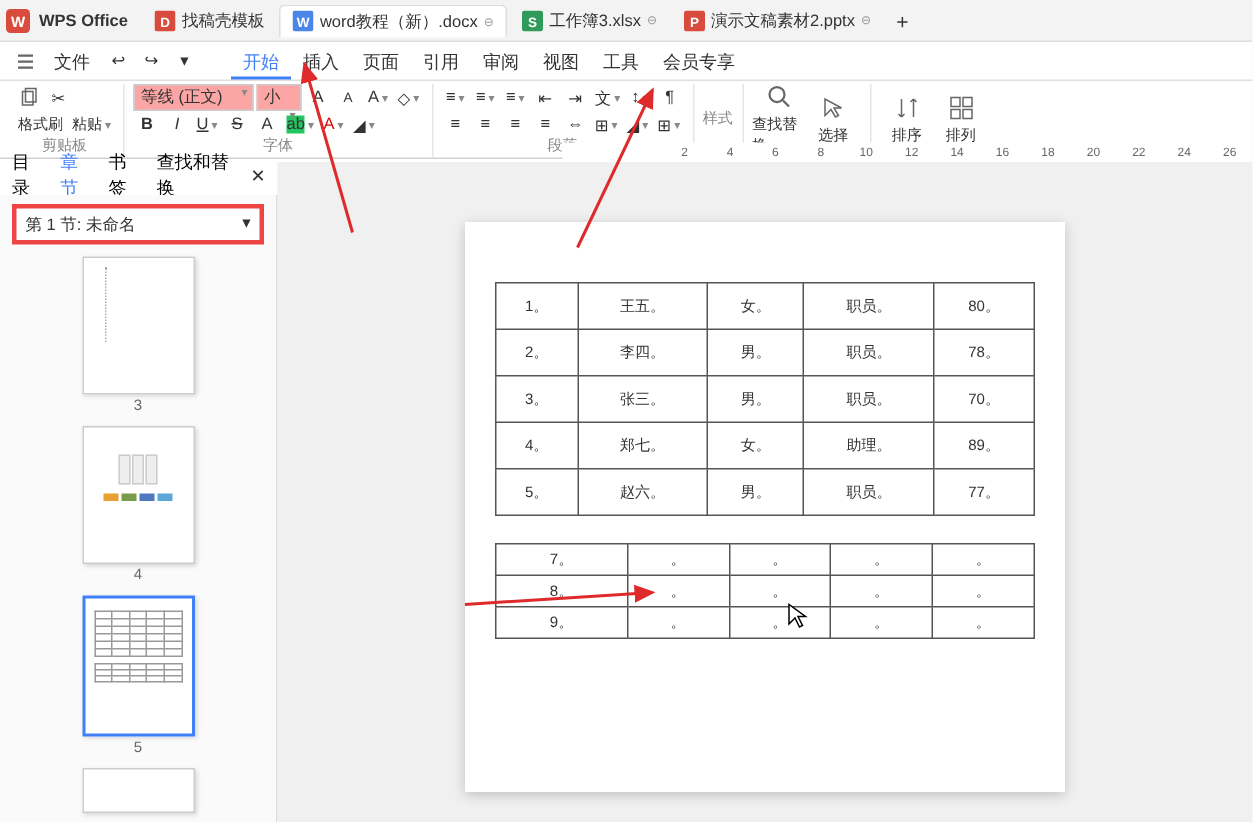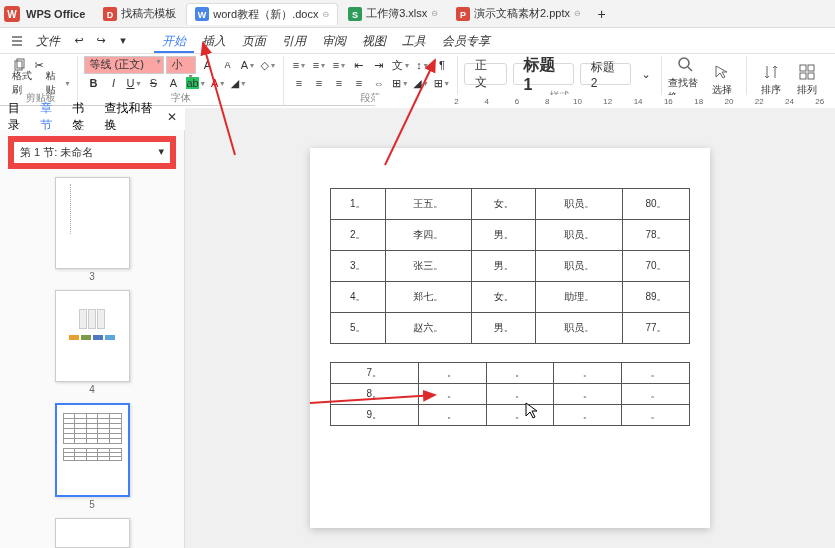--- a/index.html
+++ b/index.html
@@ -9,21 +9,21 @@
 .titlebar { height: 28px; background: #f3f3f3; border-bottom: 1px solid #ddd; display: flex; align-items: center; padding: 0 4px; }
 .titlebar .app-icon { width: 16px; height: 16px; margin-right: 6px; }
 .file-tab { display: flex; align-items: center; height: 22px; padding: 0 8px; margin-right: 2px; border-radius: 4px 4px 0 0; cursor: pointer; font-size: 11px; }
 .file-tab.active { background: #fff; border: 1px solid #ddd; border-bottom: none; }
 .file-tab .ficon { width: 14px; height: 14px; margin-right: 4px; display: flex; align-items: center; justify-content: center; }
 .add-tab { width: 22px; height: 22px; display: flex; align-items: center; justify-content: center; font-size: 14px; cursor: pointer; }
 
 
 .menubar { height: 26px; background: #fff; border-bottom: 1px solid #e0e0e0; display: flex; align-items: center; padding: 0 6px; }
 .menubar .mbtn { width: 18px; height: 18px; display: flex; align-items: center; justify-content: center; margin: 0 2px; cursor: pointer; }
-.menu-item { padding: 0 8px; height: 24px; line-height: 24px; font-size: 12px; cursor: pointer; font-style: italic; }
+.menu-item { padding: 0 8px; height: 24px; line-height: 24px; font-size: 12px; cursor: pointer; }
 .menu-item.active { color: #417ff9; border-bottom: 2px solid #417ff9; }
 
 
 .ribbon { height: 52px; background: #fff; border-bottom: 1px solid #d0d0d0; display: flex; padding: 2px 4px 0; }
 .ribbon-group { display: flex; flex-direction: column; justify-content: space-between; border-right: 1px solid #e5e5e5; padding: 0 6px 1px; }
 .ribbon-row { display: flex; align-items: center; gap: 2px; height: 20px; }
 .r-btn { height: 18px; min-width: 18px; display: flex; align-items: center; justify-content: center; cursor: pointer; font-size: 11px; padding: 0 2px; }
 .r-btn.ddown::after { content: "▾"; font-size: 8px; margin-left: 2px; color: #888; }
 .ribbon-label { font-size: 10px; color: #888; text-align: center; height: 12px; line-height: 12px; }
 .font-select { border: 1px solid #ccc; height: 18px; padding: 0 14px 0 4px; font-size: 11px; background: #fca5a5; position: relative; }
@@ -35,21 +35,21 @@
 
 
 .side-tabs { position: absolute; top: 106px; left: 0; width: 185px; height: 22px; display: flex; align-items: center; padding: 0 8px; gap: 12px; font-size: 12px; }
 .side-tab { cursor: pointer; color: #000000; }
 .side-tab.active { color: #417ff9; }
 .side-close { margin-left: auto; cursor: pointer; font-size: 12px; }
 
 
 .nav-panel { position: absolute; left: 0; top: 130px; width: 185px; bottom: 0; border-right: 1px solid #ddd; background: #fafafa; overflow-y: auto; }
 .nav-section { margin: 6px 8px; }
-.nav-select { width: 100%; border: 6px solid #ef4444; background: #fff; padding: 3px 6px; font-size: 11px; display: flex; justify-content: space-between; cursor: pointer; }
+.nav-select { width: 100%; border: 3px solid #ef4444; background: #fff; padding: 3px 6px; font-size: 11px; display: flex; justify-content: space-between; cursor: pointer; }
 .thumb { width: 75px; background: #fff; border: 1px solid #ccc; margin: 8px auto 2px; box-shadow: 1px 1px 3px rgba(0,0,0,0.15); }
 .thumb.selected { border: 2px solid #417ff9; }
 .thumb-num { text-align: center; font-size: 10px; color: #666; margin-bottom: 4px; }
 
 
 .ruler-h { position: absolute; left: 375px; top: 95px; right: 0; height: 14px; background: #fff; font-size: 8px; color: #666; display: flex; align-items: center; overflow: hidden; border-bottom: 1px solid #eee; }
 .ruler-h span { display: inline-block; width: 32px; text-align: center; }
 
 
 .editor { position: absolute; left: 185px; top: 108px; right: 0; bottom: 0; background: #f0f0f0; overflow: auto; }
@@ -213,26 +213,20 @@
       <div class="r-btn">⇔</div>
       <div class="r-btn ddown">⊞</div>
       <div class="r-btn ddown">◢</div>
       <div class="r-btn ddown">⊞</div>
     </div>
     <div class="ribbon-label">段落</div>
   </div>
 
   <div class="ribbon-group" style="flex-direction:row;align-items:center;">
     <div style="display:flex;flex-direction:column;">
-      <div class="ribbon-row" style="height:32px;">
-        <div class="style-box">正文</div>
-        <div class="style-box style-heading">标题 1</div>
-        <div class="style-box">标题 2</div>
-        <div class="r-btn">⌄</div>
-      </div>
       <div class="ribbon-label">样式</div>
     </div>
   </div>
 
   <div class="ribbon-group" style="flex-direction:row;">
     <div class="big-btn">
       <svg class="ic" viewBox="0 0 18 18">
           <circle cx="7" cy="7" r="5" fill="none" stroke="#666" stroke-width="1.5"></circle>
           <line x1="11" y1="11" x2="15" y2="15" stroke="#666" stroke-width="1.5"></line>
         </svg>

